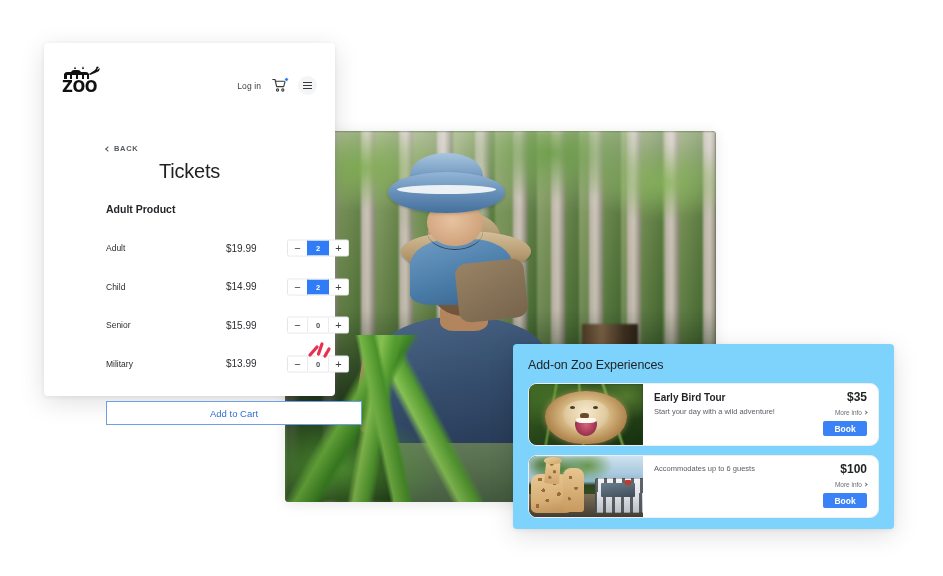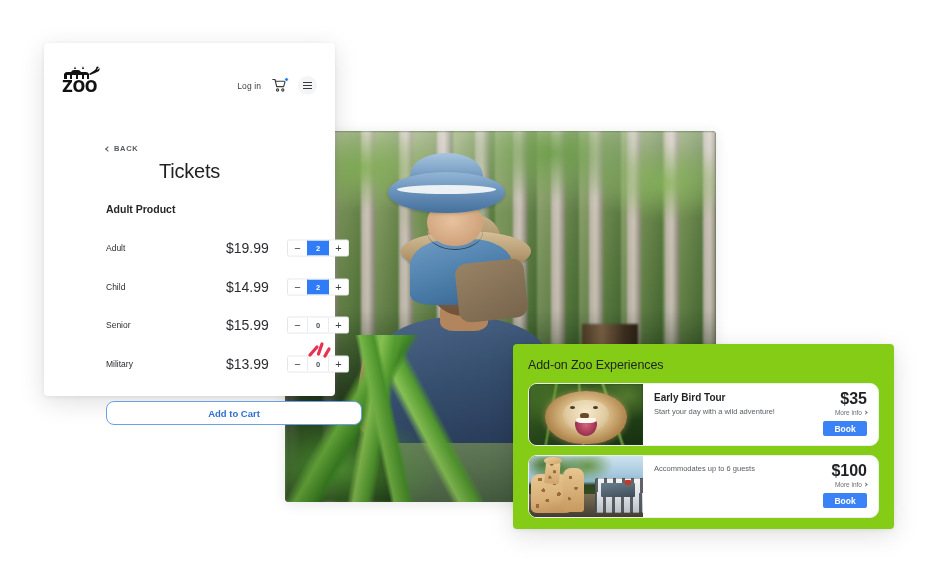--- a/index.html
+++ b/index.html
@@ -255,21 +255,21 @@
 
   
   .product-list { position: absolute; left: 62px; top: 186px; width: 256px; }
   .product-row {
     position: relative;
     height: 38.5px;
     display: flex; align-items: center;
   }
   .pr-name { font-size: 8.5px; color: #2b2d31; width: 120px; }
   .pr-price {
-    font-size: 14px; color: #2b2d31; width: 56px; text-align: left;
+    font-size: 10px; color: #2b2d31; width: 56px; text-align: left;
   }
   .stepper {
     position: absolute; right: 13px; top: 50%; transform: translateY(-50%);
     display: flex; align-items: stretch;
     border: 1px solid #e3e6ea; border-radius: 2px; overflow: hidden;
     background: #fff;
     height: 17px;
   }
   .stp-btn {
     width: 19px;
@@ -283,40 +283,40 @@
     font-size: 7.5px; font-weight: 700; color: #4a4d52;
     border-left: 1px solid #e9ecef; border-right: 1px solid #e9ecef;
     background: #fff;
   }
   .stp-val.active { background: #2f7cf6; color: #ffffff; border-color: #2f7cf6; }
 
   
   .add-cart-btn {
     position: absolute; left: 62px; top: 358px;
     width: 256px; height: 24px;
-    border: 1px solid #6d9fe8; border-radius: 8px;
+    border: 1px solid #6d9fe8; border-radius: 0;
     background: #ffffff; color: #2f6fd0;
-    font-size: 9.5px; font-weight: 700;
+    font-size: 9.5px; font-weight: 400;
     display: flex; align-items: center; justify-content: center;
     cursor: pointer;
   }
 
   
   #click-spark {
     position: absolute; left: 306px; top: 338px;
     width: 30px; height: 28px; z-index: 8;
     pointer-events: none;
   }
 
   
   #addon-panel {
     position: absolute;
     left: 513px; top: 344px;
     width: 381px; height: 185px;
-    background: #84cc16;
+    background: #7dd3fc;
     border-radius: 4px;
     box-shadow: 0 6px 26px rgba(0,0,0,0.13), 0 1px 4px rgba(0,0,0,0.07);
     z-index: 7;
     padding: 14px 15px 0 15px;
   }
   .addon-title {
     font-size: 12.5px; font-weight: 400; color: #1f2123;
     letter-spacing: -0.1px; margin-bottom: 11px;
   }
   .addon-card {
@@ -458,21 +458,21 @@
 
   .addon-info {
     flex: 1; position: relative; padding: 8px 10px 0 11px;
   }
   .addon-name {
     font-size: 10px; font-weight: 700; color: #1f2123; margin-bottom: 4px;
   }
   .addon-desc { font-size: 7.5px; color: #5b6066; }
   .addon-price {
     position: absolute; right: 11px; top: 6px;
-    font-size: 16px; font-weight: 700; color: #1f2123;
+    font-size: 12px; font-weight: 700; color: #1f2123;
   }
   .more-info {
     position: absolute; right: 11px; top: 25px;
     font-size: 6.5px; color: #6a6f75; cursor: pointer;
     display: flex; align-items: center; gap: 2px;
   }
   .mi-chev {
     width: 3px; height: 3px;
     border-right: 1px solid #6a6f75; border-top: 1px solid #6a6f75;
     transform: rotate(45deg);

